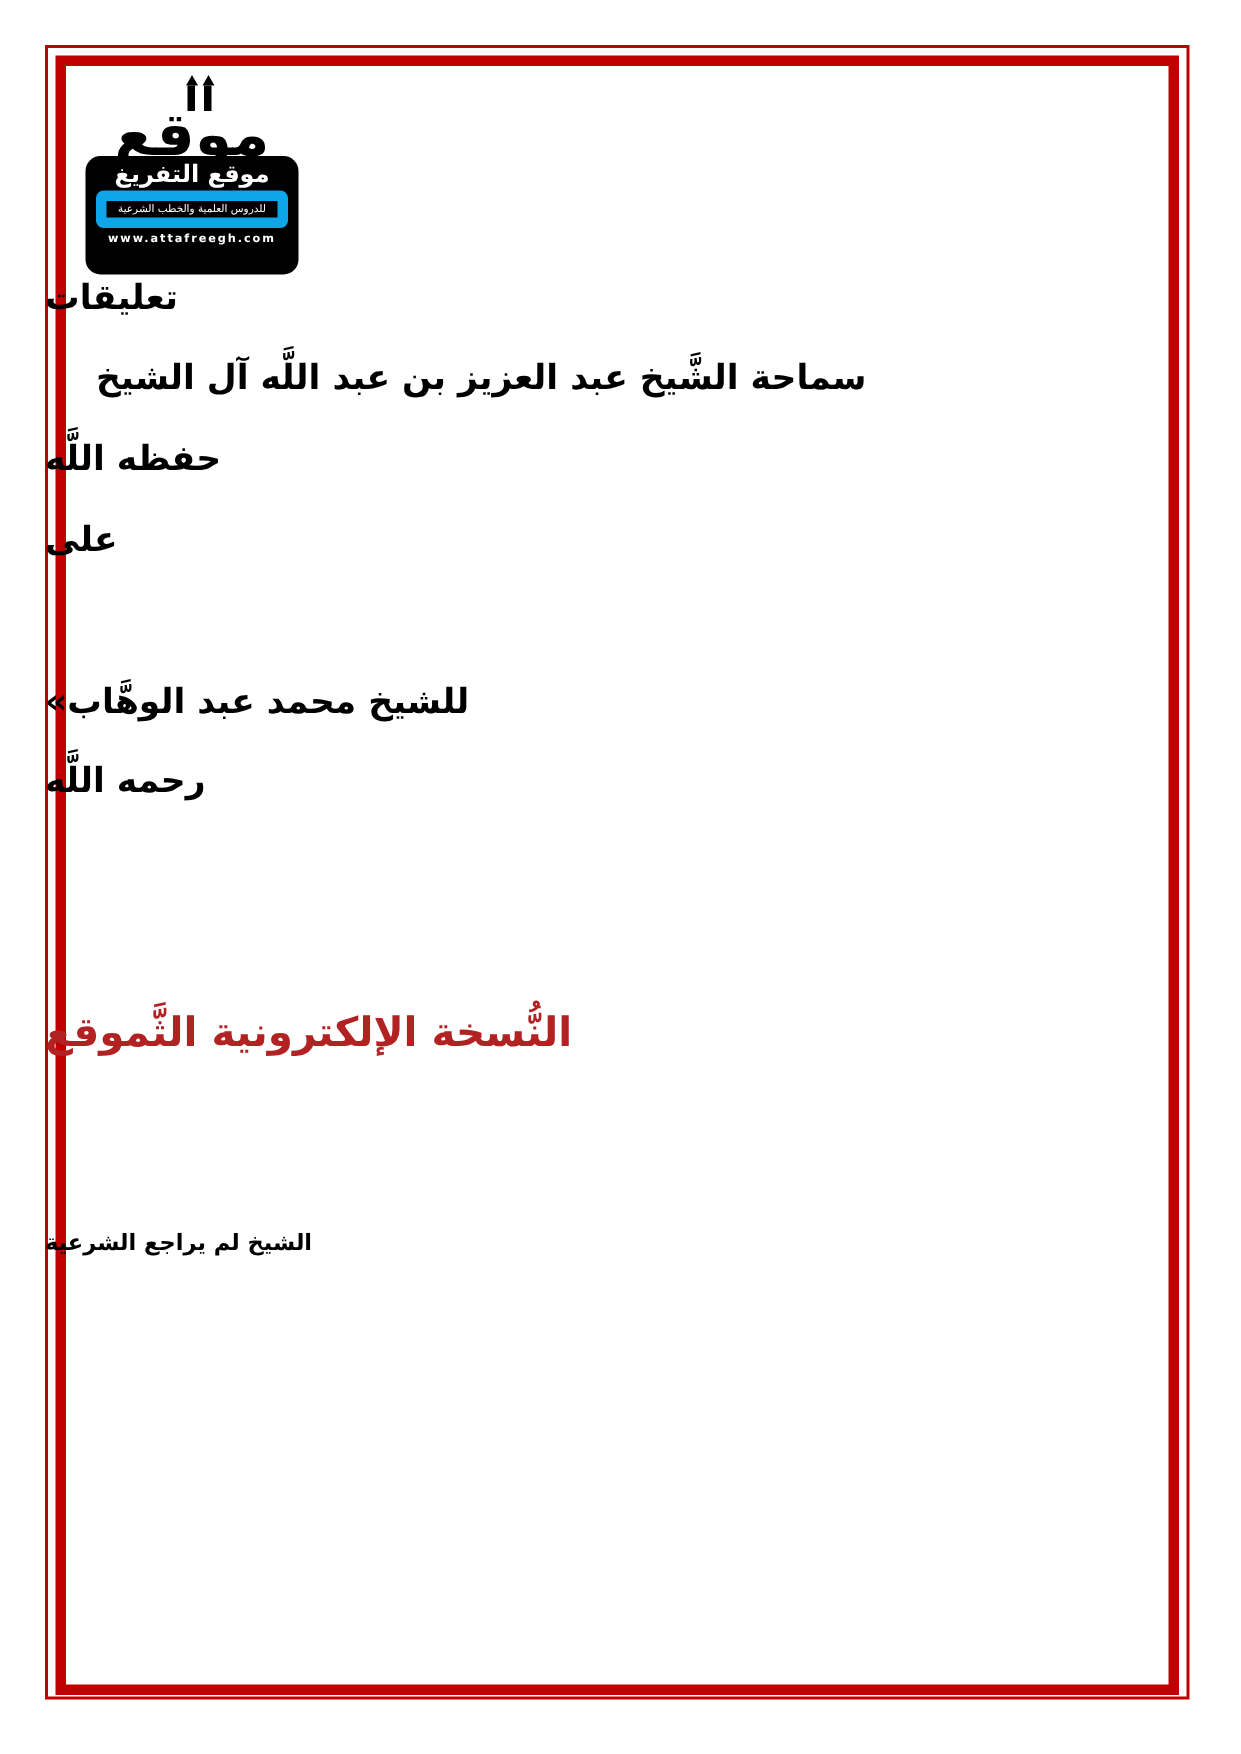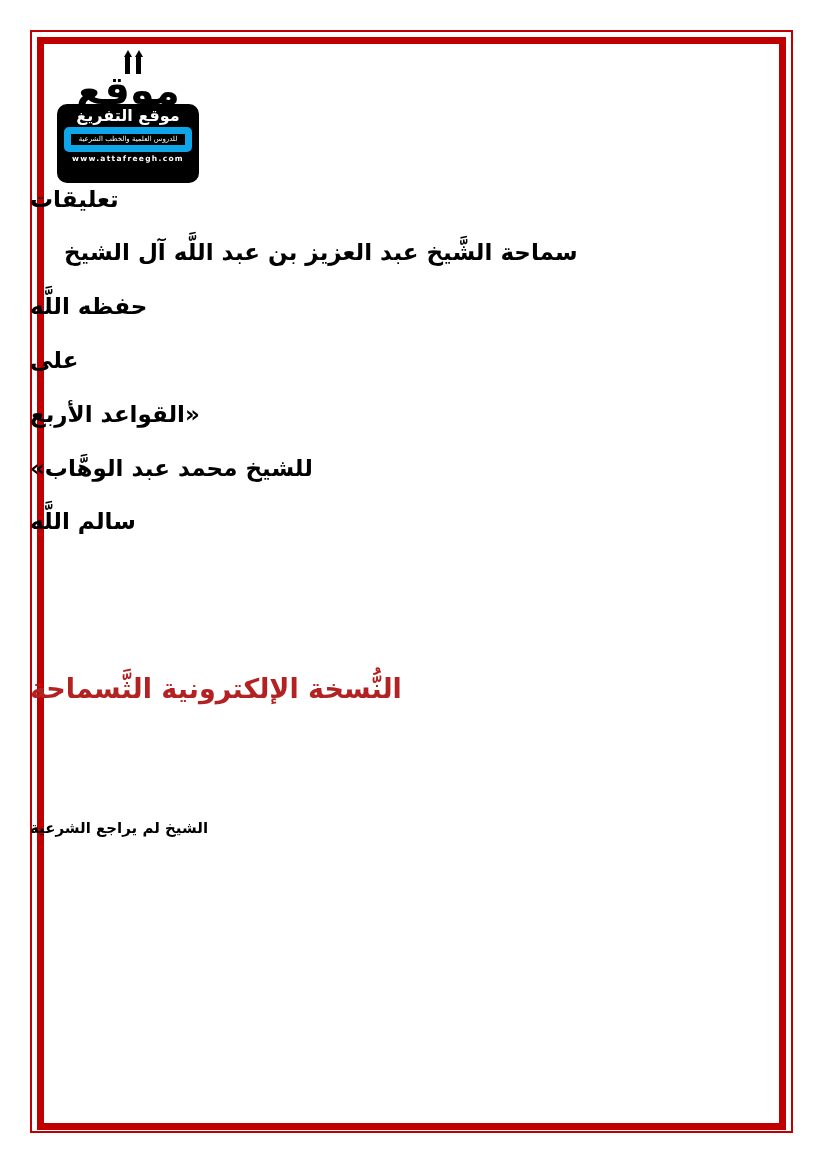--- a/index.html
+++ b/index.html
@@ -148,20 +148,19 @@
       <div class="logo-tagline">للدروس العلمية والخطب الشرعية</div>
       <div class="logo-url">www.attafreegh.com</div>
     </div>
   </div>
 
   <div class="cover-lines">
     <div class="cover-line l1">تعليقات</div>
     <div class="cover-line l2">سماحة الشَّيخ عبد العزيز بن عبد اللَّه آل الشيخ</div>
     <div class="cover-line l3">حفظه اللَّه</div>
     <div class="cover-line l4">على</div>
-    <div class="cover-line l5">«القواعد الأربع</div>
     <div class="cover-line l6">للشيخ محمد عبد الوهَّاب»</div>
-    <div class="cover-line l7">سالم اللَّه</div>
-    <div class="cover-line edition">النُّسخة الإلكترونية الثَّسماحة</div>
+    <div class="cover-line l7">رحمه اللَّه</div>
+    <div class="cover-line edition">النُّسخة الإلكترونية الثَّموقع</div>
     <div class="cover-line note">الشيخ لم يراجع الشرعية</div>
   </div>
 
 </div>
 
 </body></html>

